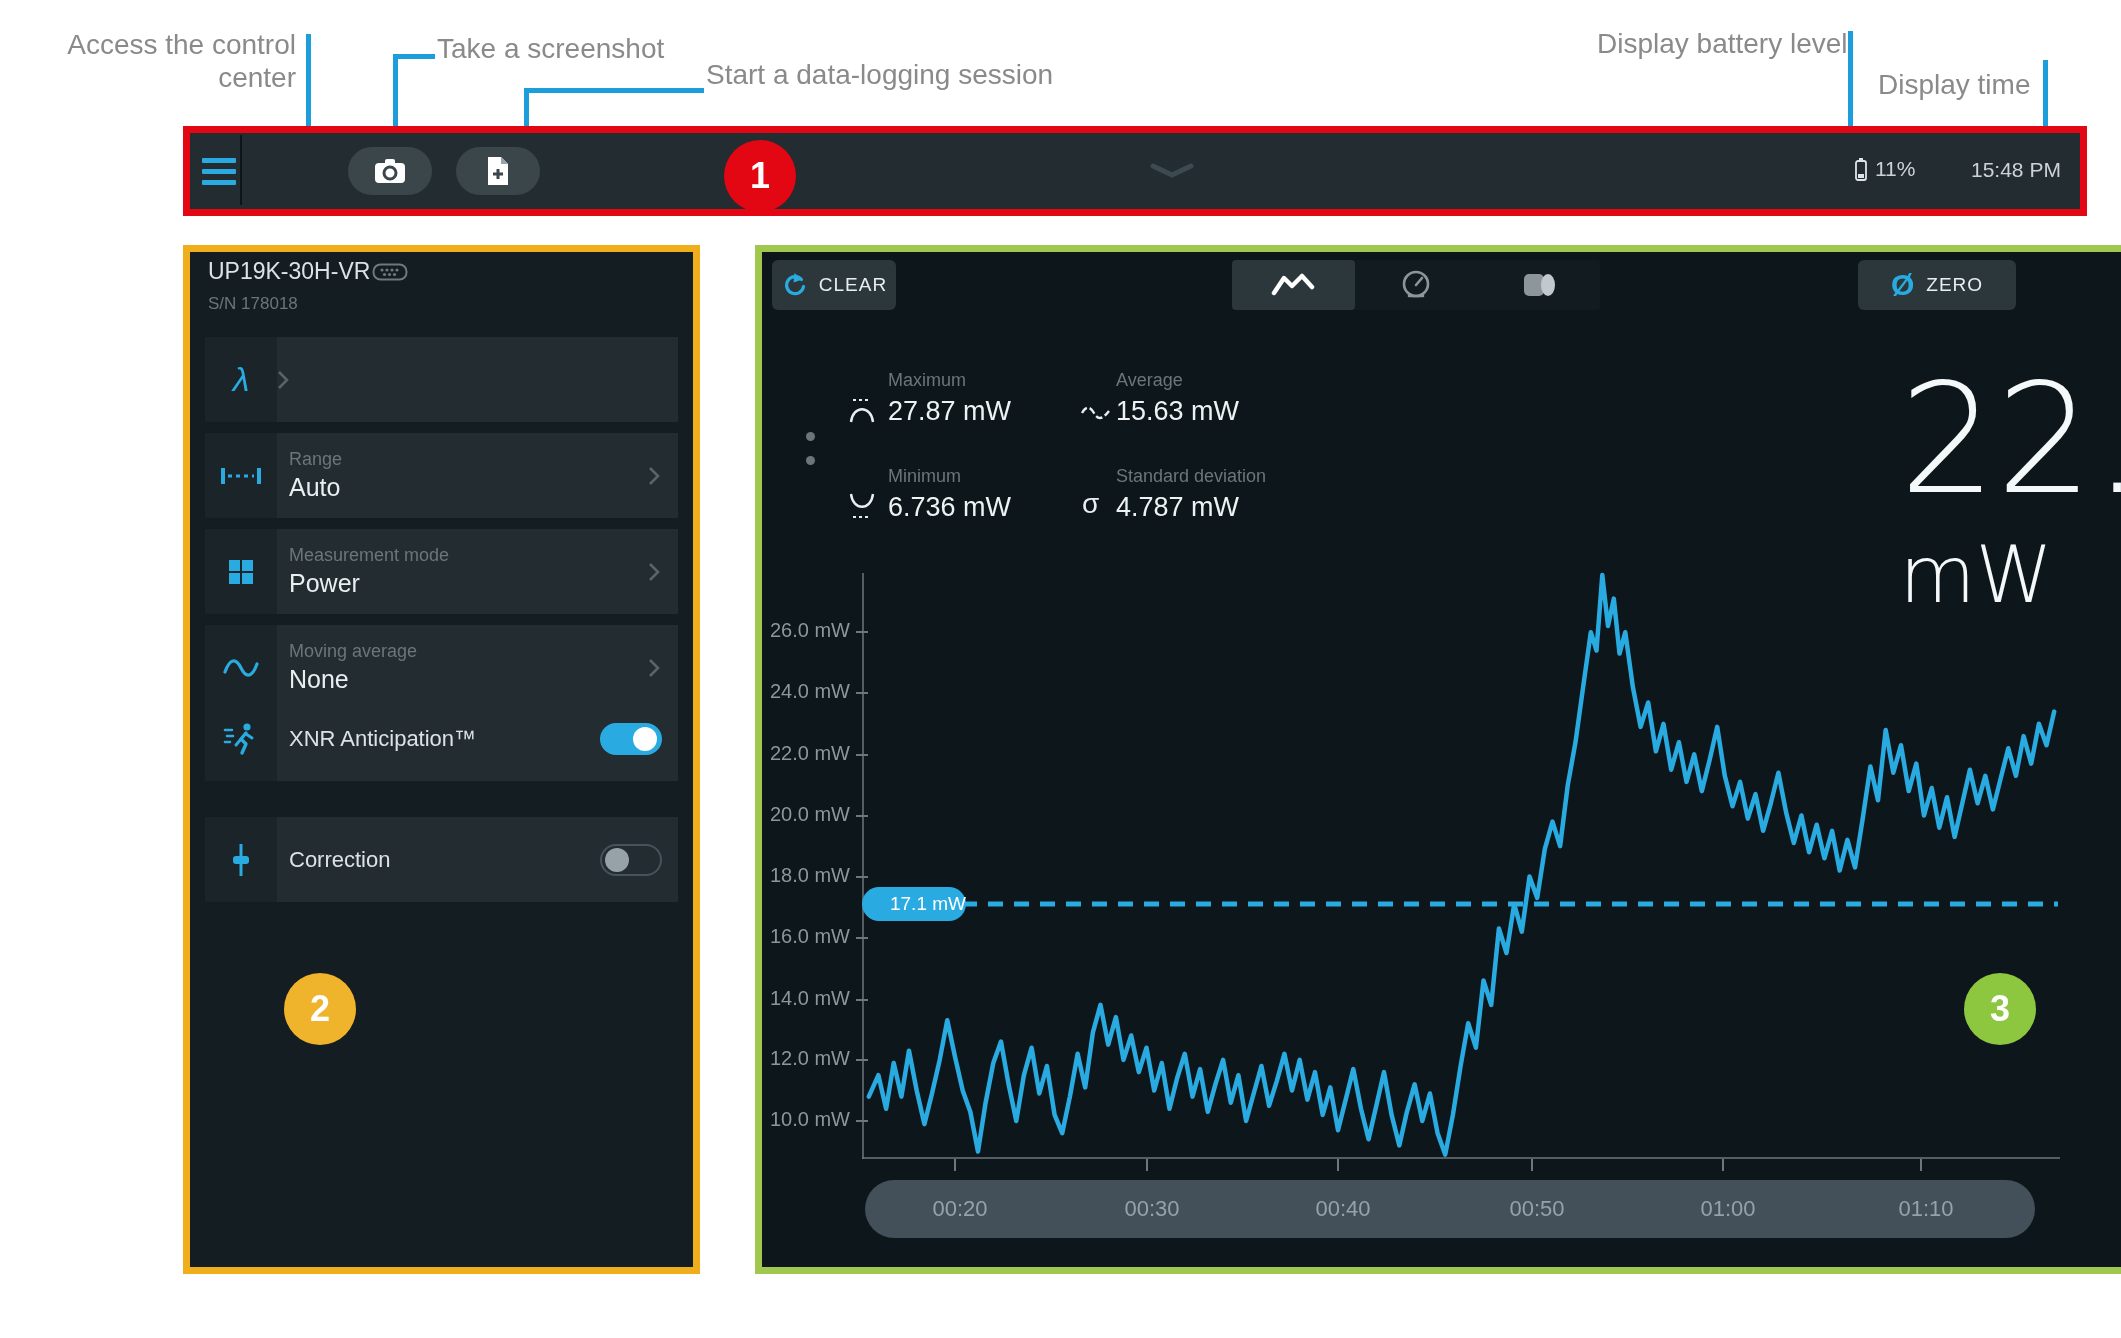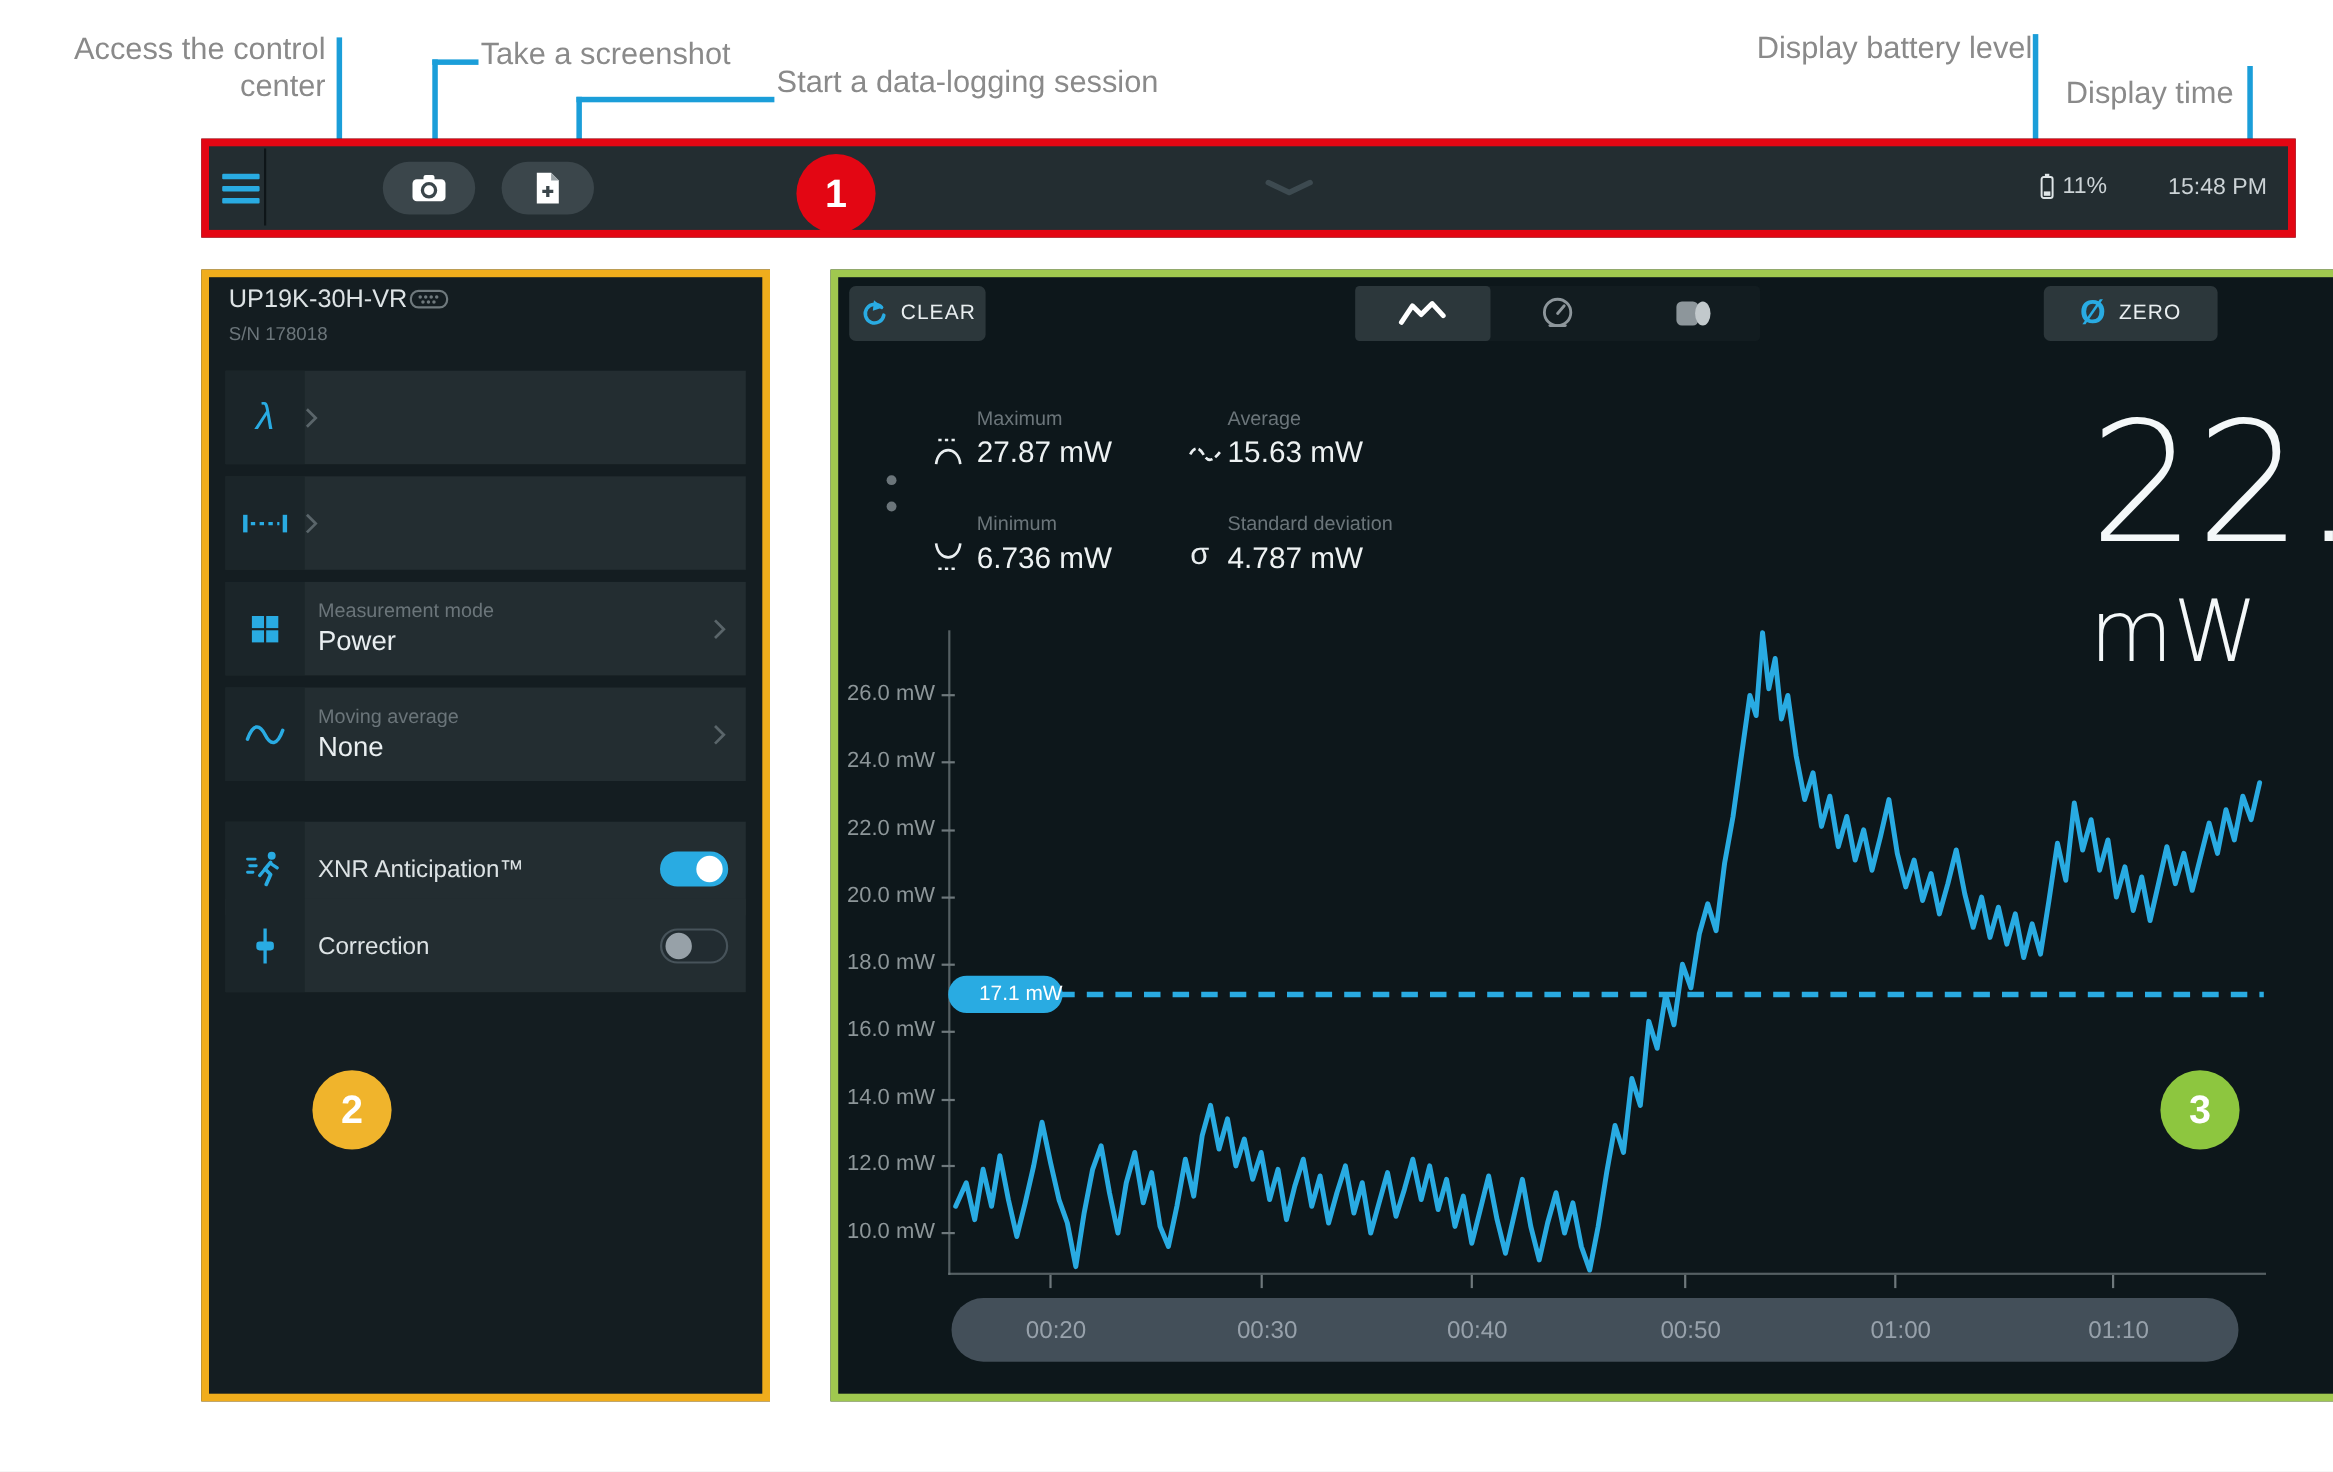--- a/index.html
+++ b/index.html
@@ -183,20 +183,24 @@
     </div>
 
     <div class="card" style="top:181px;">
       <div class="icon-cell">
         <svg width="44" height="20" viewBox="0 0 44 20">
           <rect x="2" y="2" width="4" height="16" fill="#29abe2"></rect>
           <rect x="38" y="2" width="4" height="16" fill="#29abe2"></rect>
           <line x1="9" y1="10" x2="35" y2="10" stroke="#29abe2" stroke-width="3" stroke-dasharray="4 4"></line>
         </svg>
       </div>
+      <div class="txt">
+        <div class="lbl">Range</div>
+        <div class="val">Auto</div>
+      </div>
       <div class="chev">
         <svg width="12" height="20" viewBox="0 0 12 20">
             <polyline points="2,2 10,10 2,18" fill="none" stroke="#5a656a" stroke-width="2.5"></polyline>
           </svg>
       </div>
     </div>
 
     <div class="card" style="top:277px;">
       <div class="icon-cell">
         <svg width="26" height="26" viewBox="0 0 26 26">
@@ -227,21 +231,21 @@
         <div class="lbl">Moving average</div>
         <div class="val">None</div>
       </div>
       <div class="chev">
         <svg width="12" height="20" viewBox="0 0 12 20">
             <polyline points="2,2 10,10 2,18" fill="none" stroke="#5a656a" stroke-width="2.5"></polyline>
           </svg>
       </div>
     </div>
 
-    <div class="card trow" style="top:495px;">
+    <div class="card trow" style="top:444px;">
       <div class="icon-cell" style="height:100%;">
         <svg width="36" height="36" viewBox="0 0 36 36">
           <circle cx="24" cy="6" r="3.6" fill="#29abe2"></circle>
           <path d="M23 12 L18 18 L23 23 L19 32" fill="none" stroke="#29abe2" stroke-width="3.4" stroke-linecap="round" stroke-linejoin="round"></path>
           <path d="M23 13 L29 17 M18 18 L13 24" fill="none" stroke="#29abe2" stroke-width="3" stroke-linecap="round"></path>
           <path d="M2 9 h7 M4 15 h6 M2 21 h5" stroke="#29abe2" stroke-width="2.6" stroke-linecap="round"></path>
         </svg>
       </div>
       <div class="tlabel">XNR Anticipation™</div>
       <div class="toggle on">

